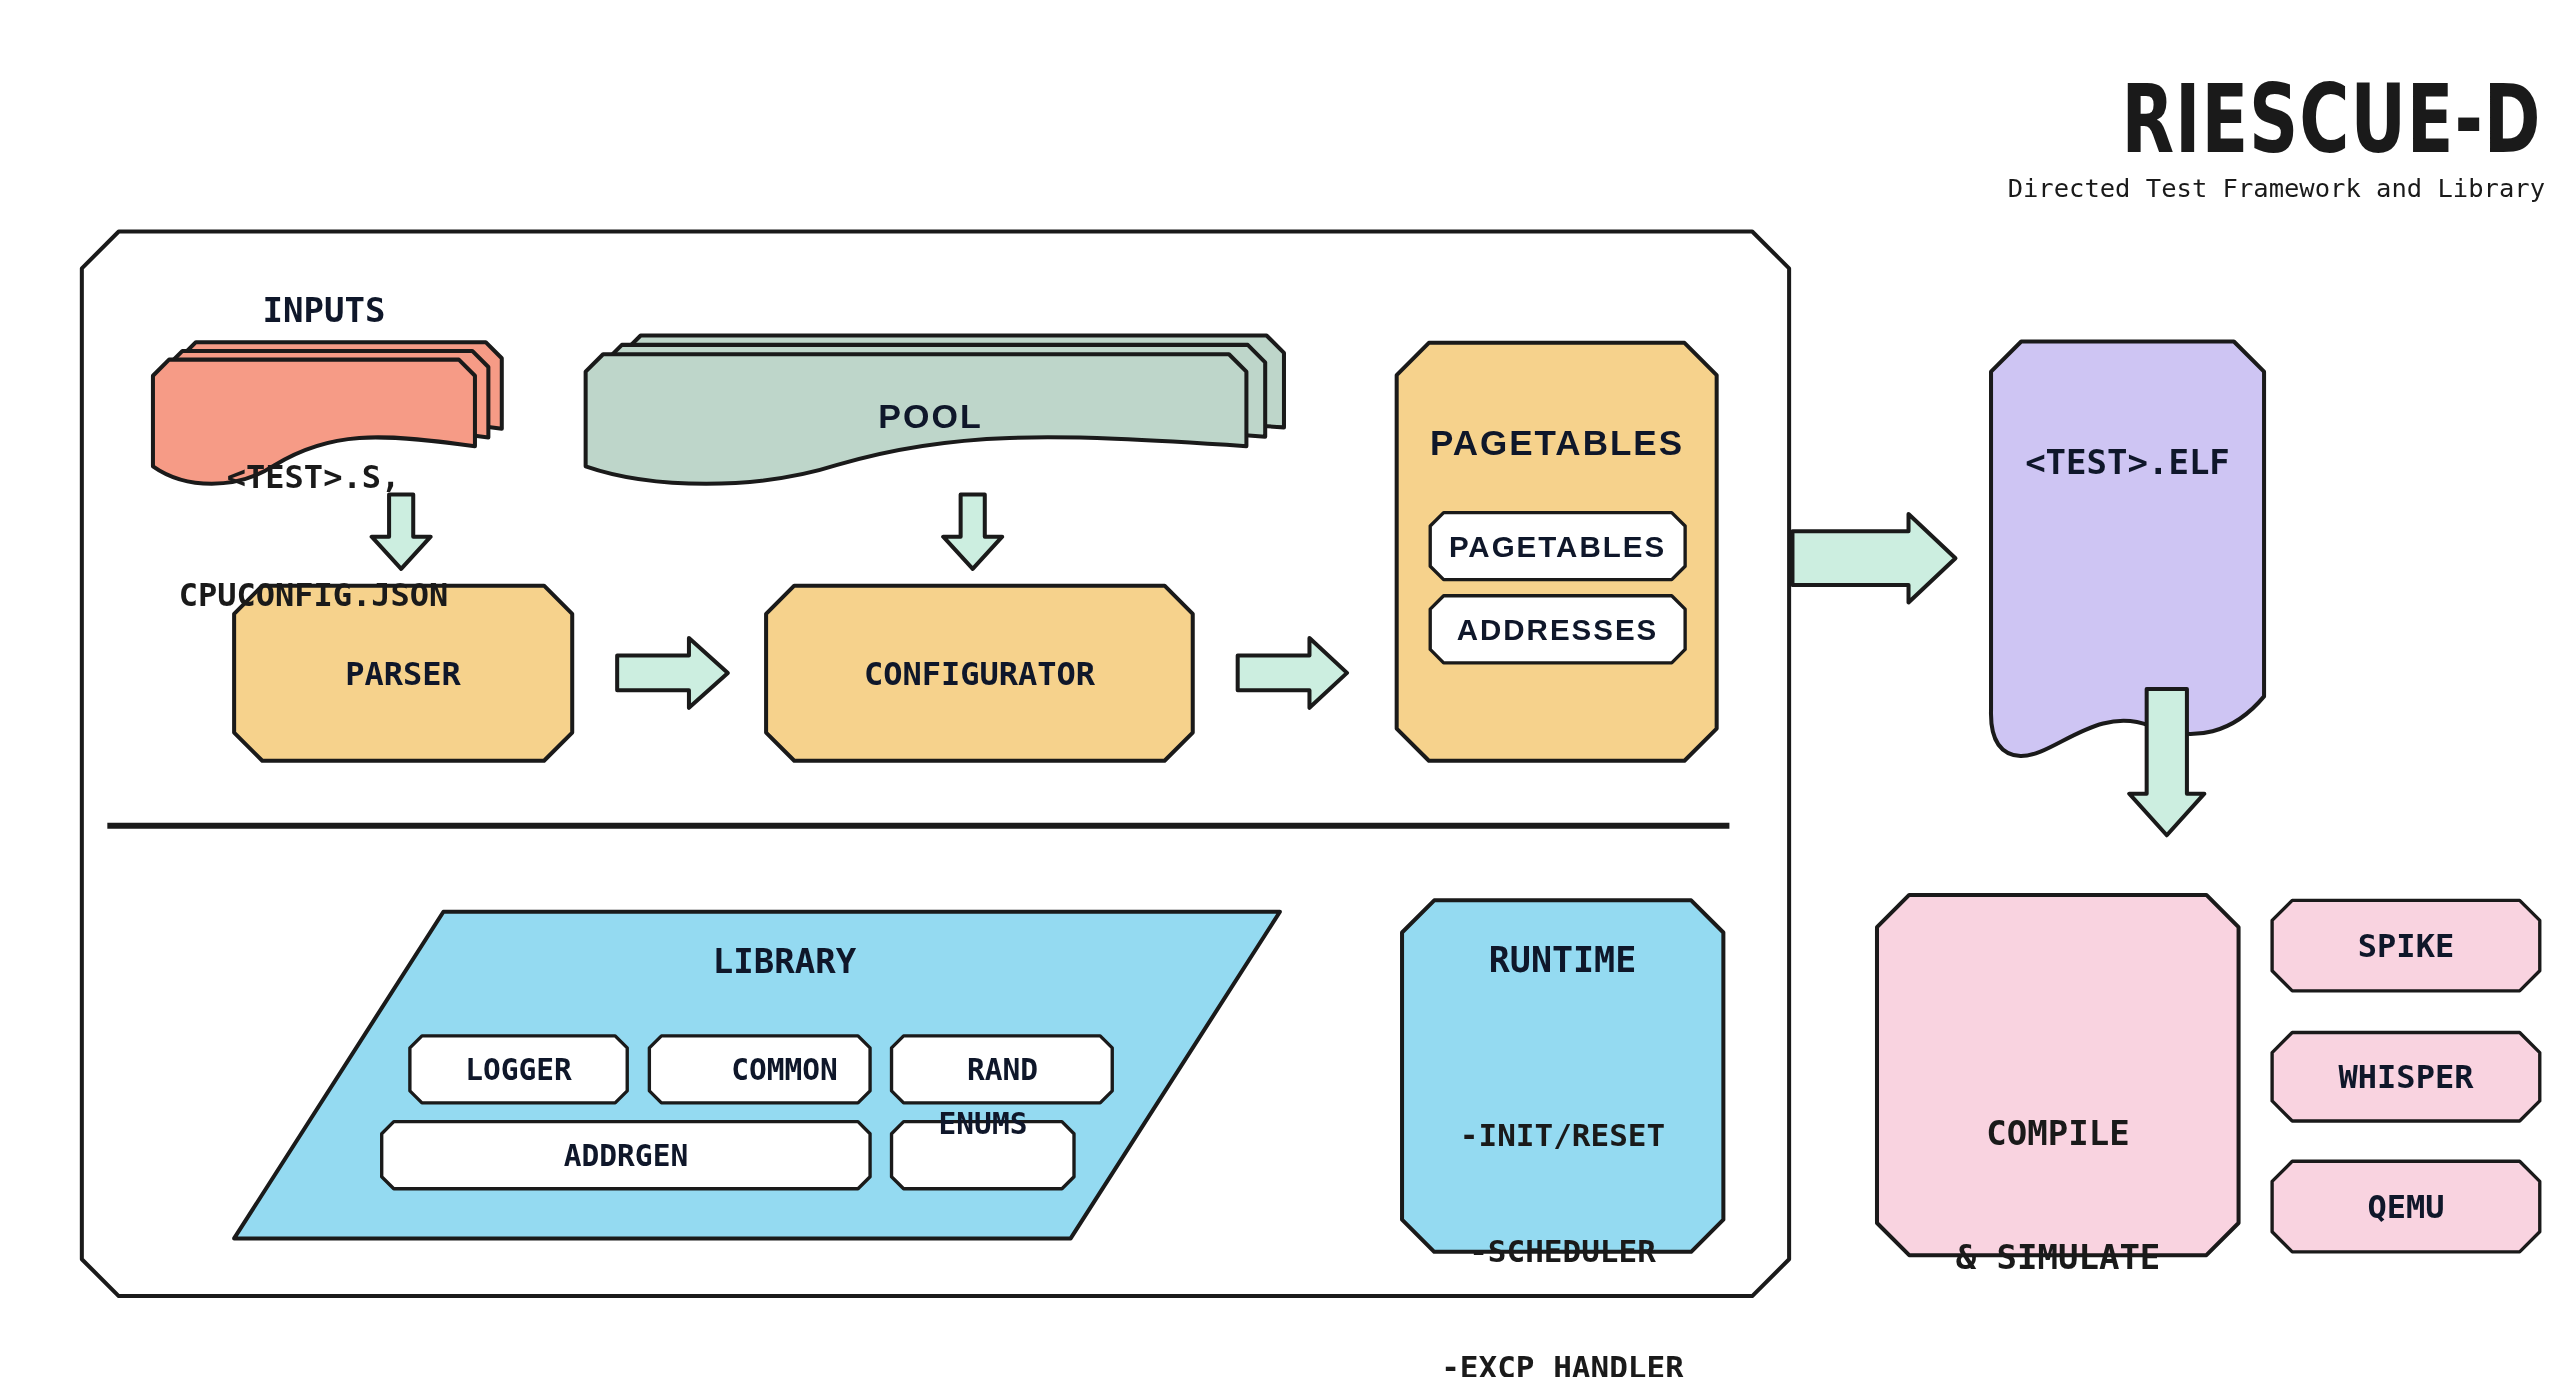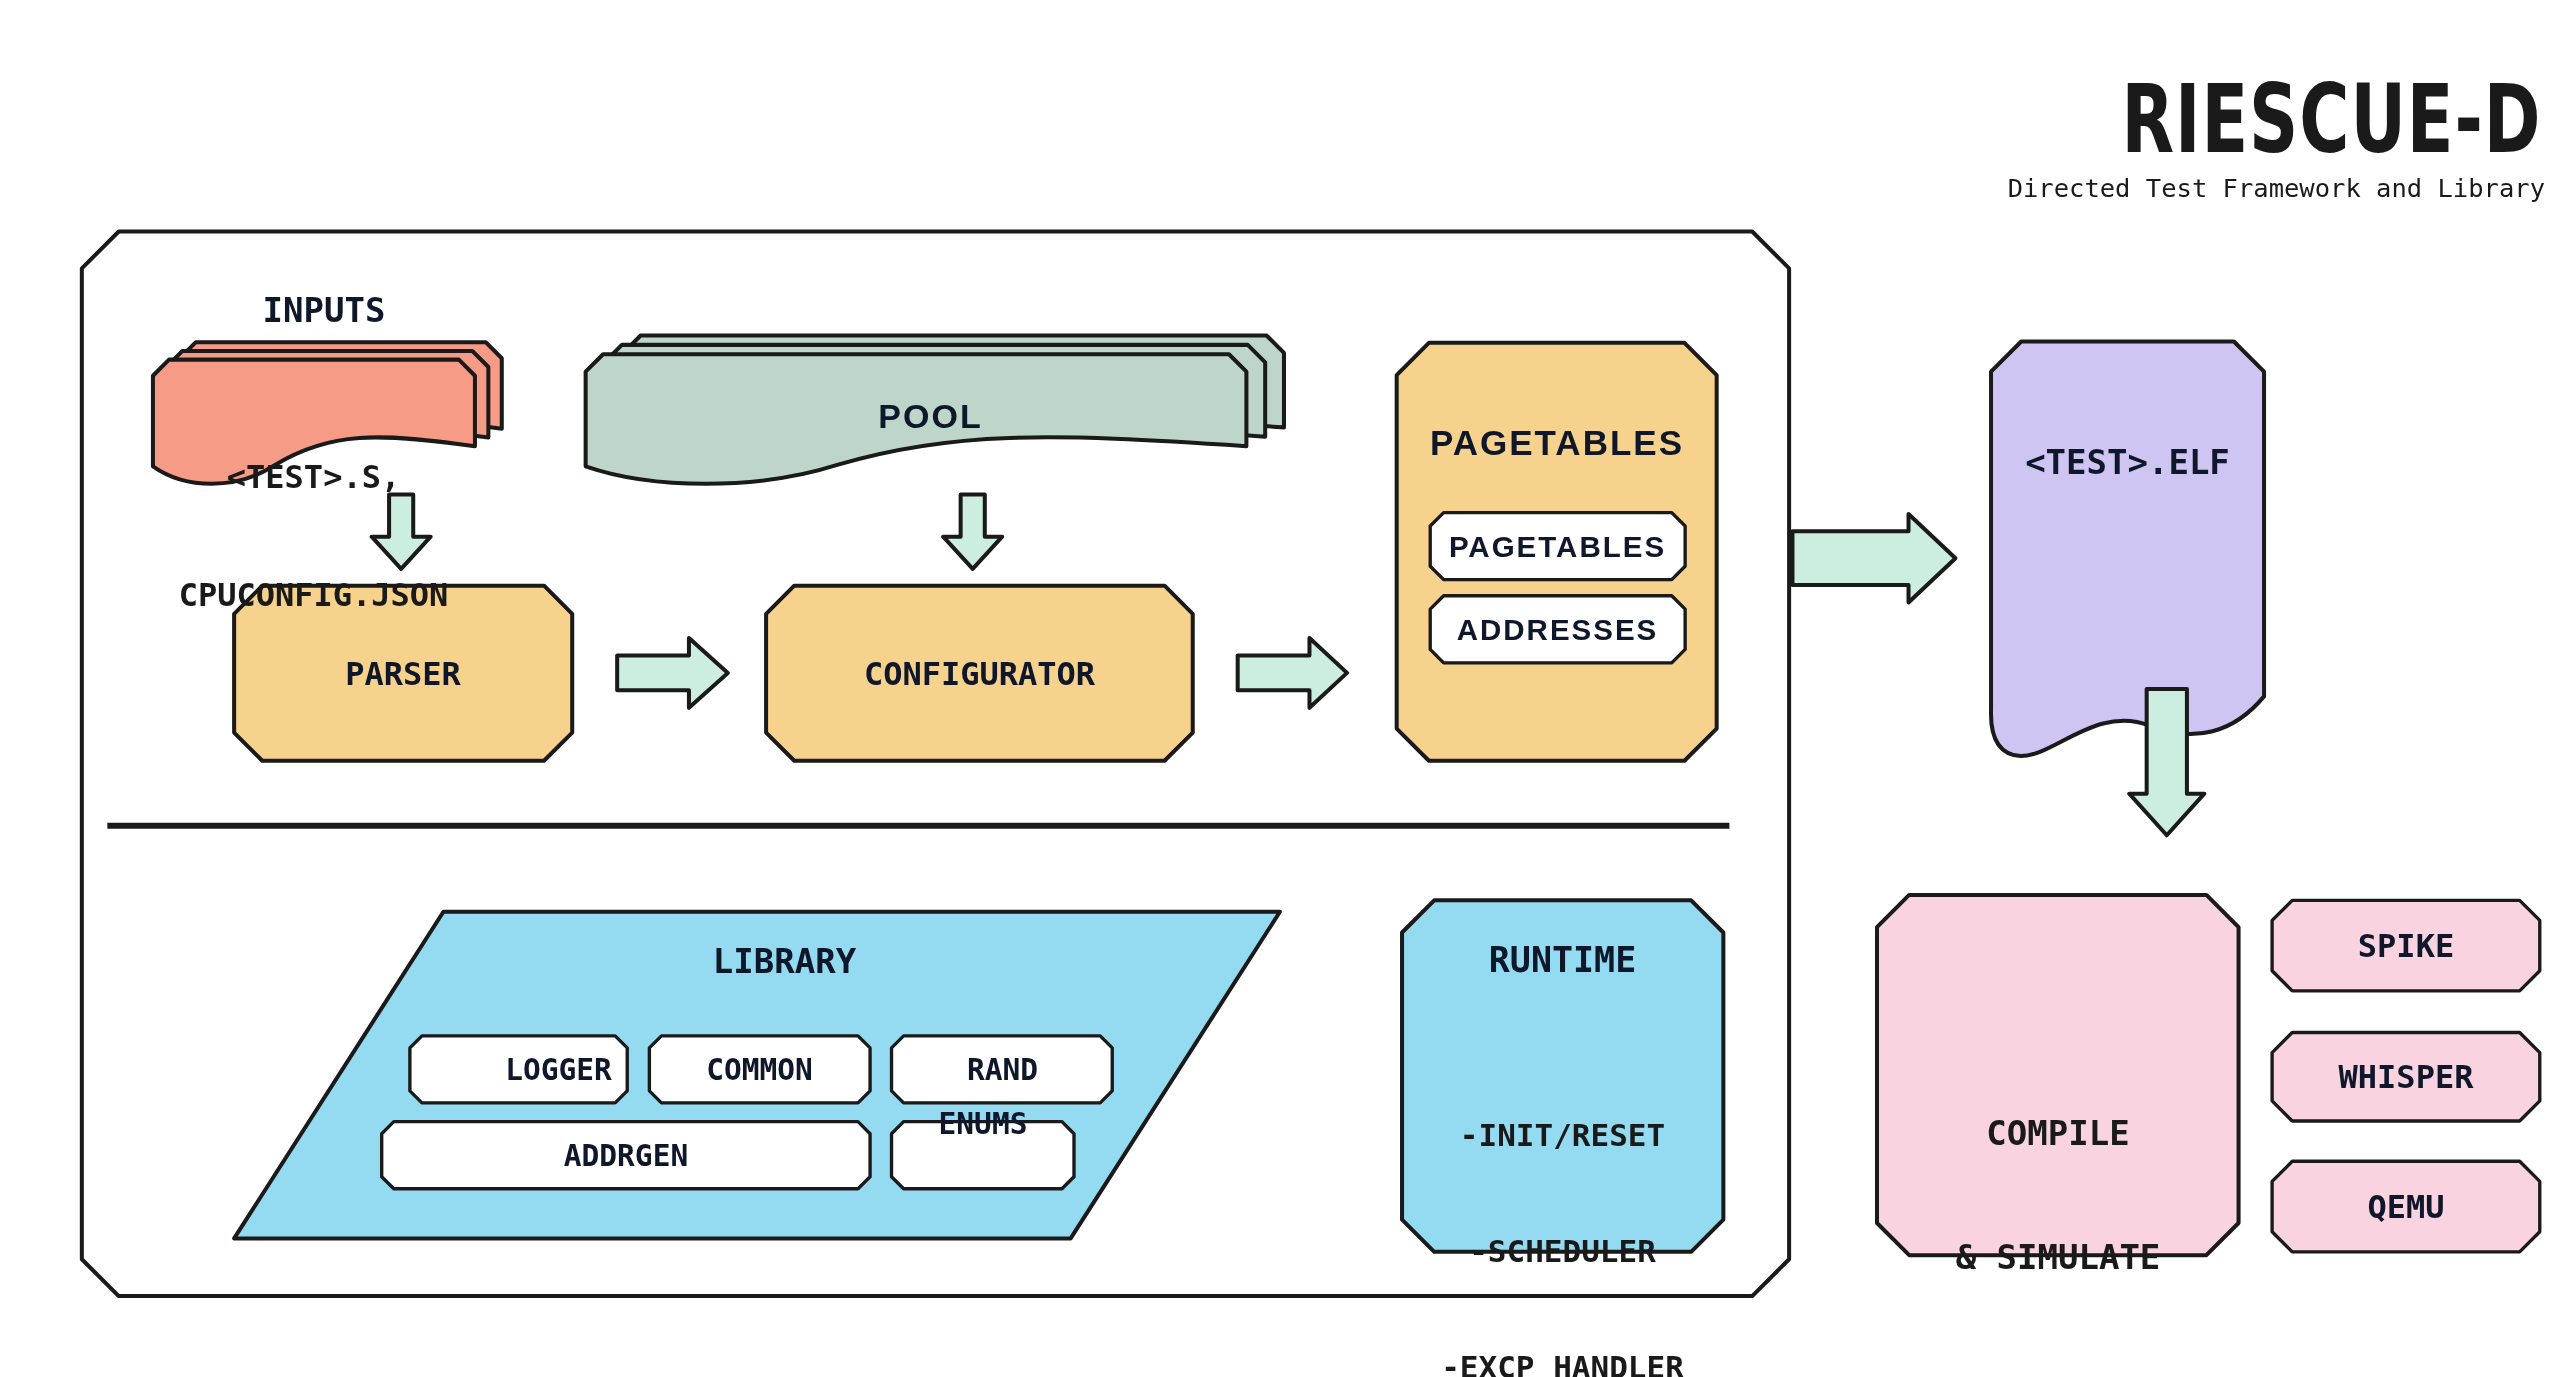--- a/index.html
+++ b/index.html
@@ -93,22 +93,22 @@
 
   <div class="lbl f48" style="left:234px;top:586px;width:338px;height:175px;">PARSER</div>
 
   <div class="lbl f48" style="left:766px;top:586px;width:427px;height:175px;">CONFIGURATOR</div>
 
   <div class="lbl sans f52" style="left:1397px;top:419px;width:320px;height:47px;">PAGETABLES</div>
   <div class="lbl sans f44" style="left:1430px;top:513px;width:255px;height:67px;">PAGETABLES</div>
   <div class="lbl sans f44" style="left:1430px;top:596px;width:255px;height:67px;">ADDRESSES</div>
 
   <div class="lbl f50" style="left:617px;top:939px;width:335px;height:43px;">LIBRARY</div>
-  <div class="lbl f44" style="left:410px;top:1036px;width:217px;height:67px;margin-left:40px;">LOGGER</div>
-  <div class="lbl f44" style="left:649px;top:1036px;width:221px;height:67px;">COMMON</div>
+  <div class="lbl f44" style="left:410px;top:1036px;width:217px;height:67px;">LOGGER</div>
+  <div class="lbl f44" style="left:649px;top:1036px;width:221px;height:67px;padding-left:25px;">COMMON</div>
   <div class="lbl f44" style="left:892px;top:1036px;width:221px;height:67px;">RAND</div>
   <div class="lbl f44" style="left:382px;top:1122px;width:488px;height:67px;">ADDRGEN</div>
   <div class="lbl f44" style="left:892px;top:1090px;width:182px;height:67px;">ENUMS</div>
 
   <div class="lbl f52" style="left:1402px;top:938px;width:321px;height:43px;">RUNTIME</div>
   <div class="stack f46 lh66" style="left:1402px;top:1041px;width:321px;">
     <div>-INIT/RESET</div>
     <div>-SCHEDULER</div>
     <div>-EXCP HANDLER</div>
     

